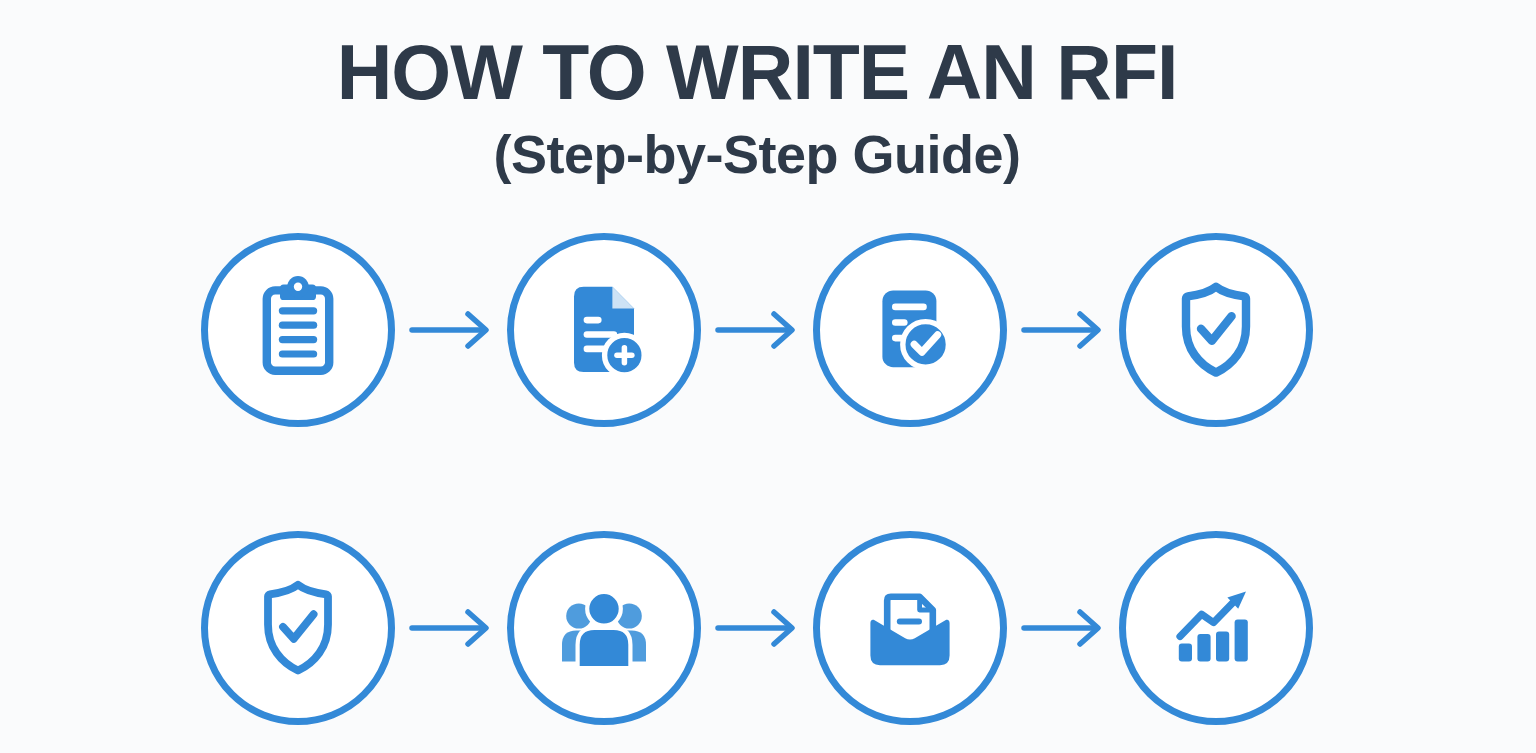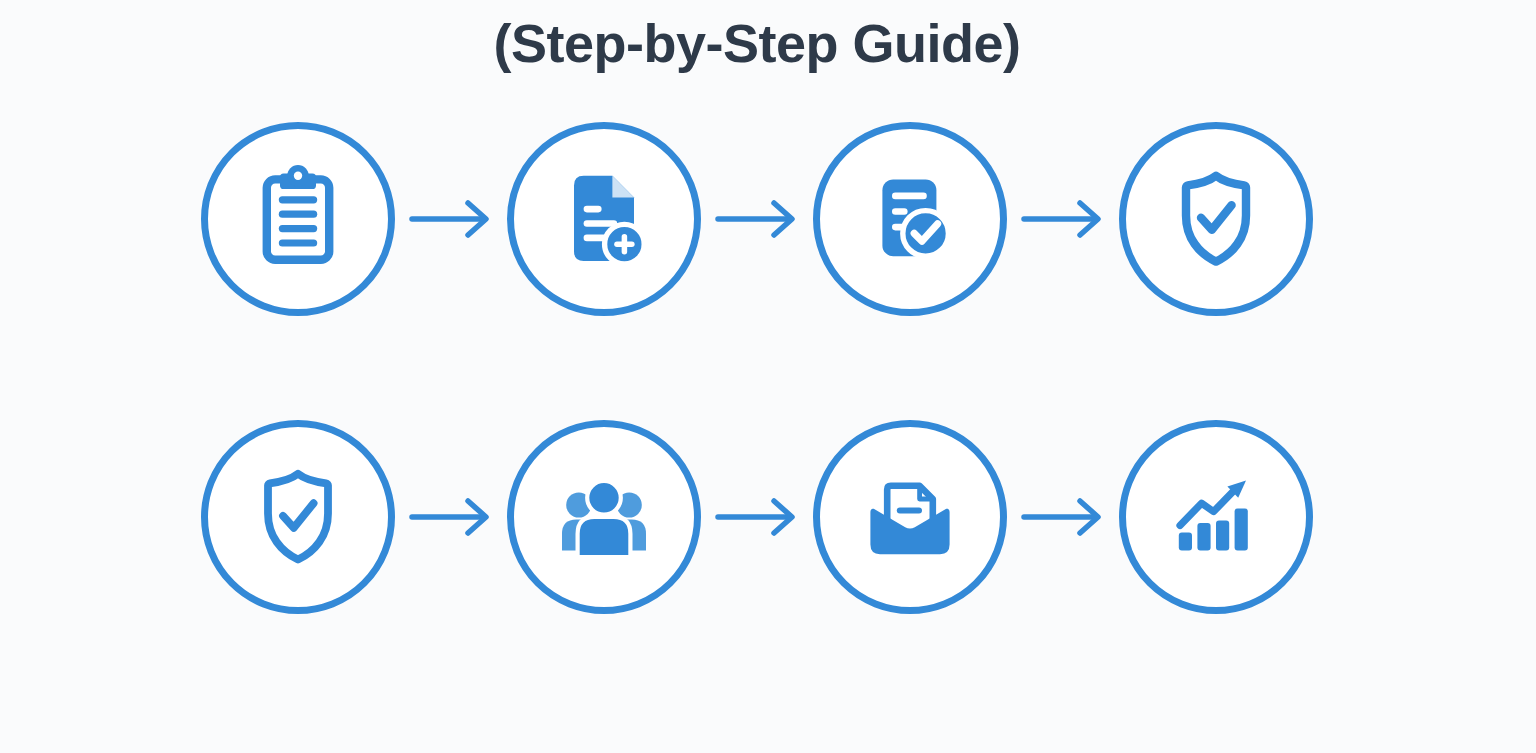--- a/index.html
+++ b/index.html
@@ -64,20 +64,21 @@
   .sb{stroke:var(--accent-blue);fill:none;}
   .sw{stroke:#ffffff;}
   .swf{stroke:#ffffff;fill:var(--accent-blue);}
   .rnd{stroke-linecap:round;stroke-linejoin:round;}
 </style>
 </head>
 <body>
 
 <div class="content">
 
+  <h1 class="title">HOW TO WRITE AN RFI</h1>
   <h2 class="subtitle">(Step-by-Step Guide)</h2>
 
   <div class="row row-1">
 
     <div class="circle">
       <svg viewBox="0 0 100 100" aria-label="clipboard-icon">
         <rect class="sb" x="24" y="17" width="52" height="67" rx="7" stroke-width="7"></rect>
         <rect class="fb" x="35" y="12" width="30" height="13" rx="3"></rect>
         <circle class="fb" cx="50" cy="14" r="9"></circle>
         <circle class="fw" cx="50" cy="14" r="3.5"></circle>

